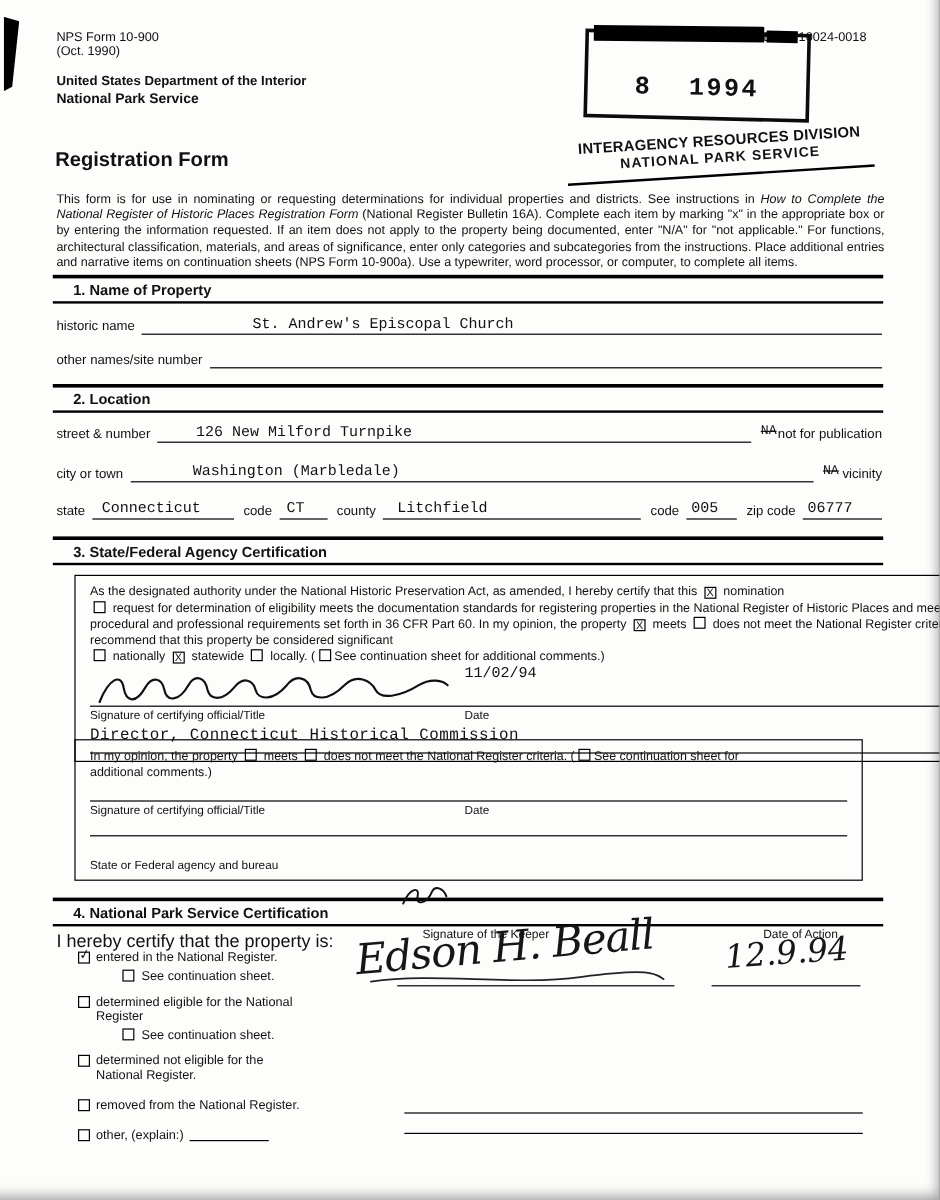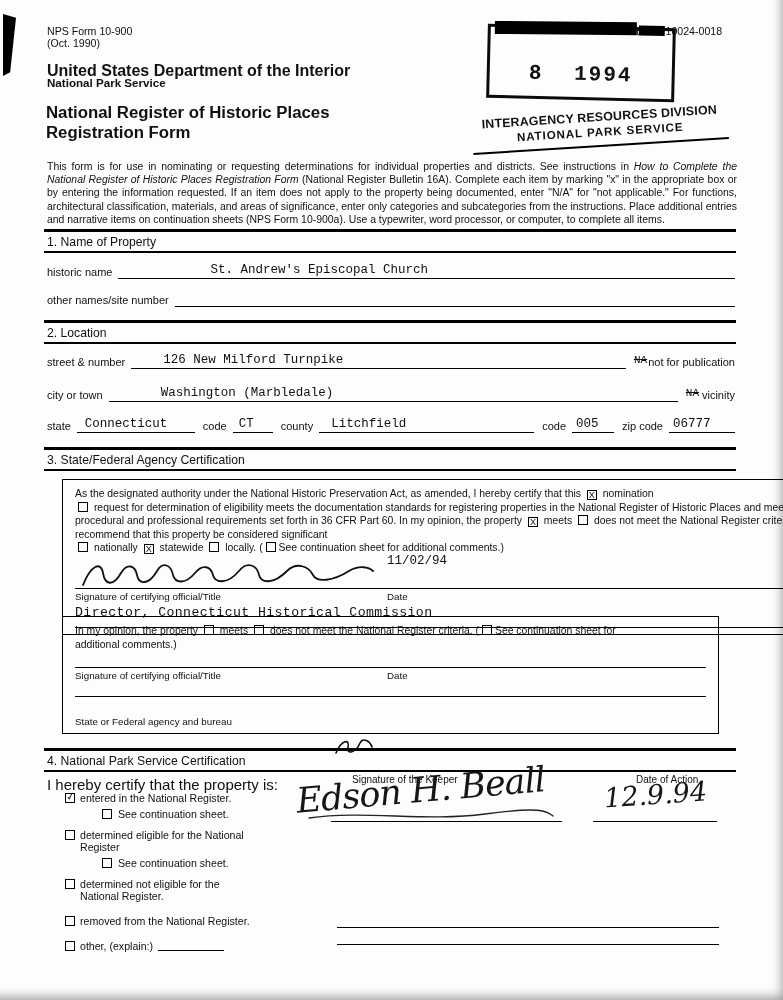--- a/index.html
+++ b/index.html
@@ -13,21 +13,21 @@
   .lab{font-size:11px;white-space:nowrap;padding-right:6px;padding-bottom:1px}
   .small{font-size:9.8px}
   .cbx{display:inline-block;width:10px;height:10px;border:1.2px solid #000;font-size:9px;line-height:9px;
        text-align:center;vertical-align:-1px;margin:0 3px;overflow:visible}
   .pen{display:inline-block;transform:rotate(-10deg);font-size:11px;line-height:8px;position:relative;top:-2px;left:0}
   .row{position:absolute;display:flex;align-items:flex-end}
   .fieldline{border-bottom:1.3px solid #000;display:flex;align-items:flex-end}
   .flex1{flex:1}
   .val{font-family:"Liberation Mono","DejaVu Sans Mono",monospace;font-size:12.5px;white-space:nowrap;padding-bottom:1px}
   .sechead .r1{height:3px;background:#000}
-  .sechead h2{font-size:12.2px;font-weight:normal;margin:3px 0 2px 3px}
+  .sechead h2{font-size:12.2px;font-weight:bold;margin:3px 0 2px 17px}
   .sechead .r2{height:2px;background:#000}
   .certtext{font-size:10.4px;line-height:13.5px}
   .labrow{position:relative;font-size:9.8px;margin-top:2px;height:12px}
   .dateat{position:absolute;left:312px;top:0}
   .opt{display:flex;gap:5px;font-size:10.6px;line-height:12.6px;margin-bottom:3px}
   .opt .cbx{flex:0 0 auto;margin:1px 0 0 0}
   .opt .olabel{max-width:172px}
   .sub{margin:0 0 9px 34px;font-size:10.6px}
   .hline{border-bottom:1.3px solid #000;height:0}
 </style>
@@ -43,24 +43,23 @@
     <div style="font-size:10.6px">(Oct. 1990)</div>
   </div>
   <div class="abs" style="left:619px;top:25px;font-size:10.6px">OMB No. 10024-0018</div>
 
   <div class="abs" style="left:487px;top:26px;width:188px;height:74px;border:3px solid #0b0b0b;transform:rotate(1.4deg)">
     <div class="abs" style="left:4px;top:-7px;width:142px;height:13px;background:#000;transform:rotate(-0.8deg)"></div>
     <div class="abs" style="right:8px;top:-5px;width:26px;height:10px;background:#000"></div>
     <div class="abs mono" style="left:0;right:0;bottom:11px;text-align:center;font-size:21px;font-weight:bold;word-spacing:16px;letter-spacing:2px">8 1994</div>
   </div>
 
-  <div class="abs b" style="left:47px;top:62px;font-size:16px">United States Department of the Interior</div>
+  <div class="abs b" style="left:47px;top:62px;font-size:11px">United States Department of the Interior</div>
   <div class="abs b" style="left:47px;top:76px;font-size:11.6px">National Park Service</div>
 
-  <div class="abs b" style="left:46px;top:103px;font-size:16.8px">National Register of Historic Places</div>
   <div class="abs b" style="left:46px;top:123px;font-size:16.8px">Registration Form</div>
 
   <div class="abs" style="left:472px;top:110px;width:256px;transform:rotate(-3.6deg);text-align:center;border-bottom:2.4px solid #000;padding-bottom:7px">
     <div class="b" style="font-size:12.4px;letter-spacing:0.2px">INTERAGENCY RESOURCES DIVISION</div>
     <div class="b" style="font-size:11.6px;letter-spacing:0.9px;margin-top:1px">NATIONAL PARK SERVICE</div>
   </div>
 
   <div class="abs" style="left:47px;top:160px;width:690px;font-size:10.45px;line-height:13.2px;text-align:justify">
     <span>This form is for use in nominating or requesting determinations for individual properties and districts. See instructions in </span><i>How to Complete the National Register of Historic Places Registration Form</i><span> (National Register Bulletin 16A). Complete each item by marking "x" in the appropriate box or by entering the information requested. If an item does not apply to the property being documented, enter "N/A" for "not applicable." For functions, architectural classification, materials, and areas of significance, enter only categories and subcategories from the instructions. Place additional entries and narrative items on continuation sheets (NPS Form 10-900a). Use a typewriter, word processor, or computer, to complete all items.</span>
   </div>

